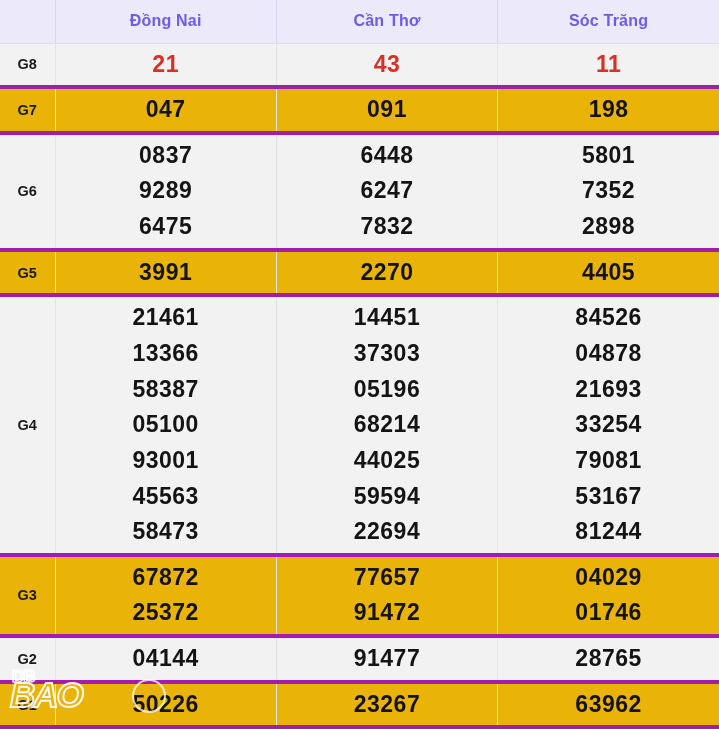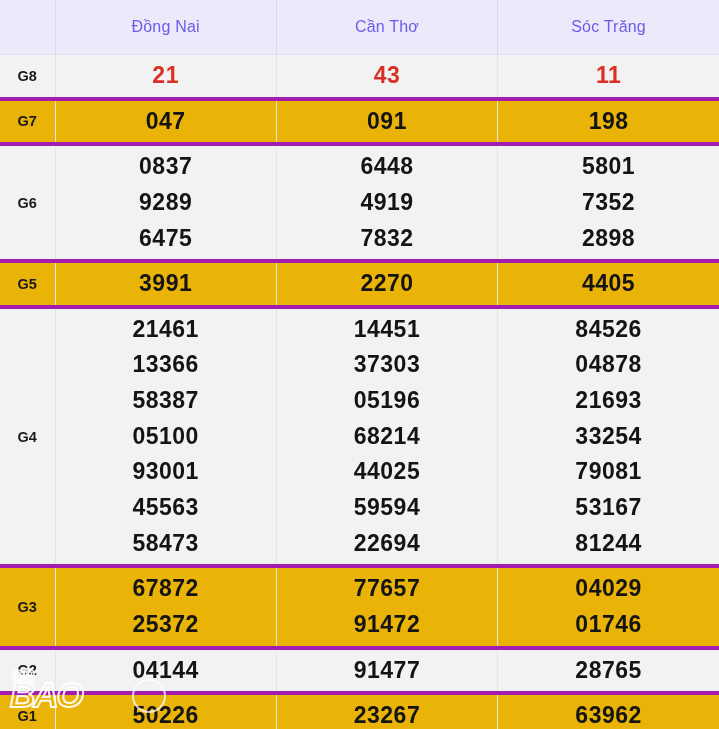--- a/index.html
+++ b/index.html
@@ -30,25 +30,25 @@
   }
 
   
   col.c-label { width: 55px; }
   col.c-prize { width: 221.33px; }
 
   
   thead tr.header-row th {
     background: #ece9fb;
     height: 43px;
-    padding: 18px;
+    padding: 12px;
     text-align: center;
     vertical-align: middle;
     font-size: 16px;
-    font-weight: normal;
+    font-weight: bold;
     color: #6c5ce7;
     border-right: 1px solid #d9d4ef;
     border-bottom: 1px solid #e2ddf3;
     letter-spacing: 0.2px;
   }
   thead tr.header-row th.corner-cell {
     background: #ece9fb;
     border-right: 1px solid #d9d4ef;
   }
   thead tr.header-row th:last-child { border-right: none; }
@@ -209,21 +209,21 @@
 
       <tr class="stripe-gray h-3">
         <td class="prize-label">G6</td>
         <td class="prize-numbers">
           <span class="num-line">0837</span>
           <span class="num-line">9289</span>
           <span class="num-line">6475</span>
         </td>
         <td class="prize-numbers">
           <span class="num-line">6448</span>
-          <span class="num-line">4919</span>
+          <span class="num-line">6247</span>
           <span class="num-line">7832</span>
         </td>
         <td class="prize-numbers">
           <span class="num-line">5801</span>
           <span class="num-line">7352</span>
           <span class="num-line">2898</span>
         </td>
       </tr>
 
       <tr class="stripe-white h-1">

